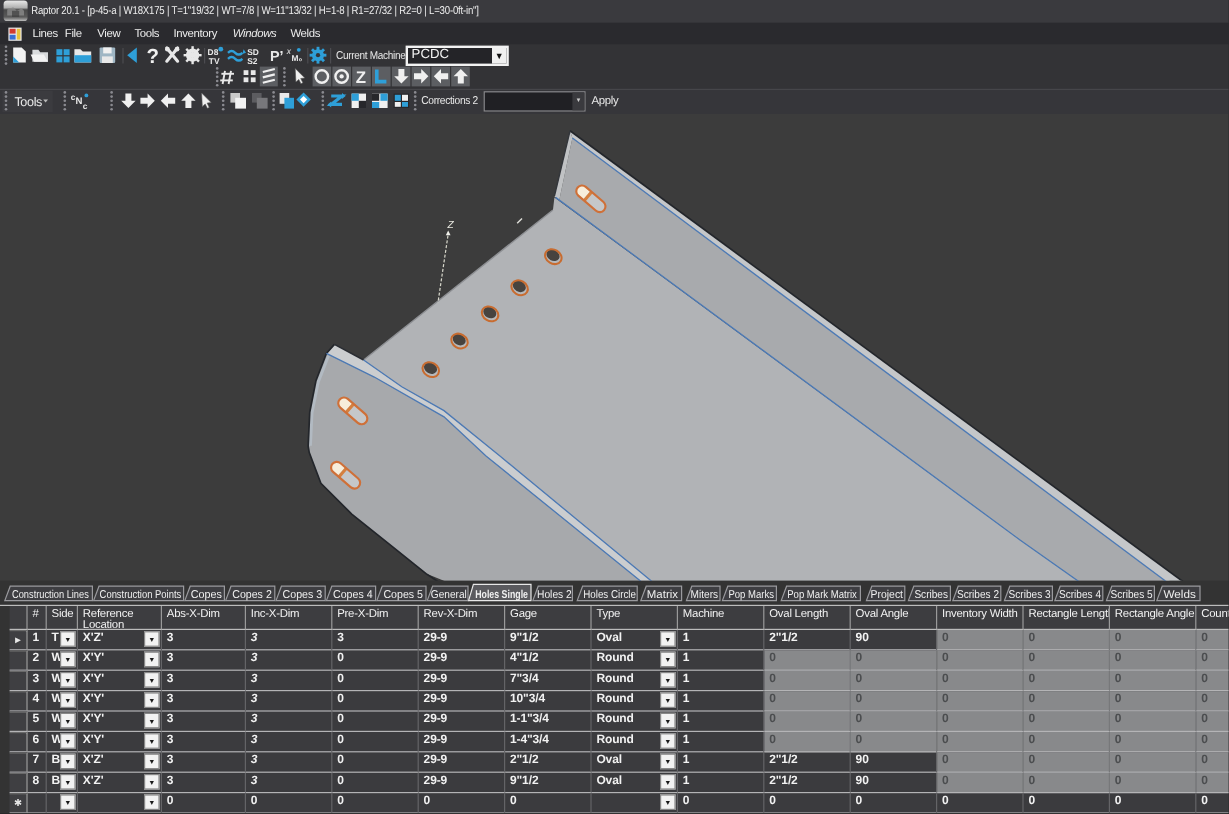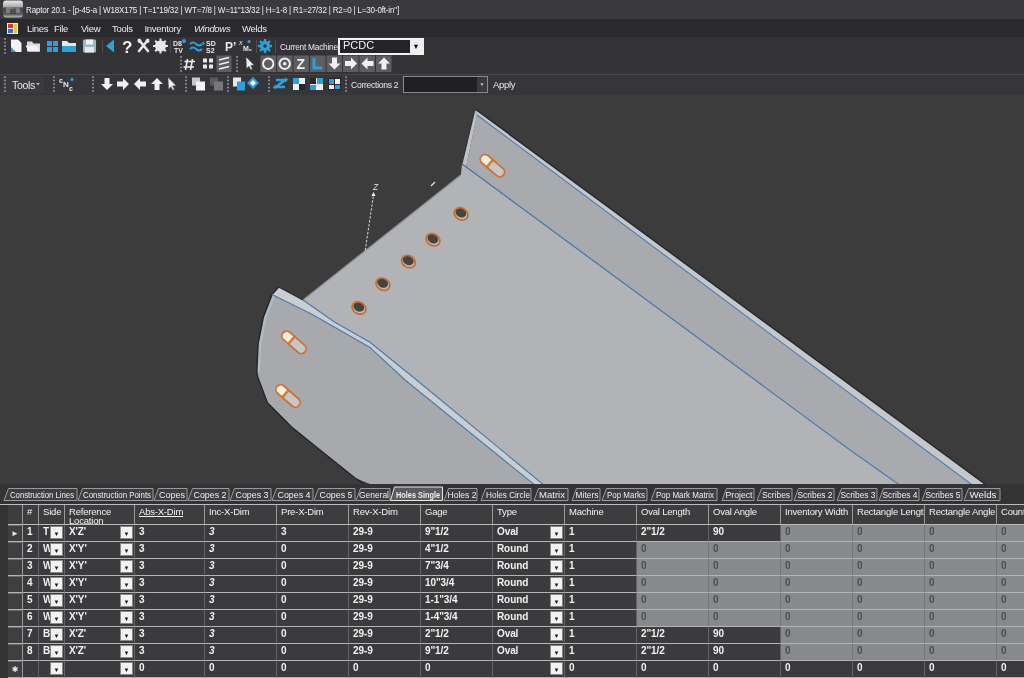--- a/index.html
+++ b/index.html
@@ -385,21 +385,21 @@
       <text x="983" y="14" textLength="27" lengthAdjust="spacingAndGlyphs">Welds</text>
     </g>
   </svg>
   </div>
   <div id="grid" class="abs">
   <div class="g-hrow">
   <div class="g-h" style="width:15px;"></div>
   <div class="g-h" style="width:16px;">#</div>
   <div class="g-h" style="width:26px;">Side</div>
   <div class="g-h" style="width:70px;">Reference<br>Location</div>
-  <div class="g-h" style="width:70px;text-decoration:underline;">Abs-X-Dim</div>
+  <div class="g-h" style="width:70px;">Abs-X-Dim</div>
   <div class="g-h" style="width:72px;">Inc-X-Dim</div>
   <div class="g-h" style="width:72px;">Pre-X-Dim</div>
   <div class="g-h" style="width:72px;">Rev-X-Dim</div>
   <div class="g-h" style="width:72px;">Gage</div>
   <div class="g-h" style="width:72px;">Type</div>
   <div class="g-h" style="width:72px;">Machine</div>
   <div class="g-h" style="width:72px;">Oval Length</div>
   <div class="g-h" style="width:72px;">Oval Angle</div>
   <div class="g-h" style="width:72px;">Inventory Width</div>
   <div class="g-h" style="width:72px;">Rectangle Length</div>

